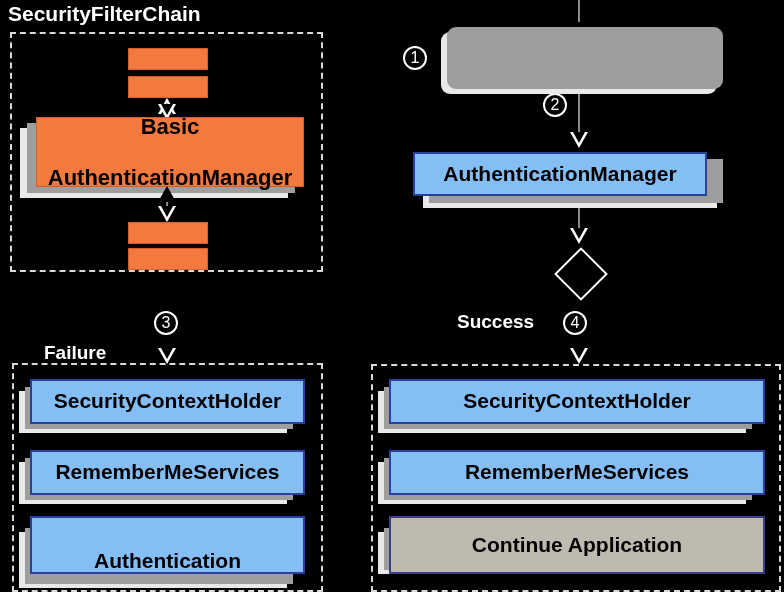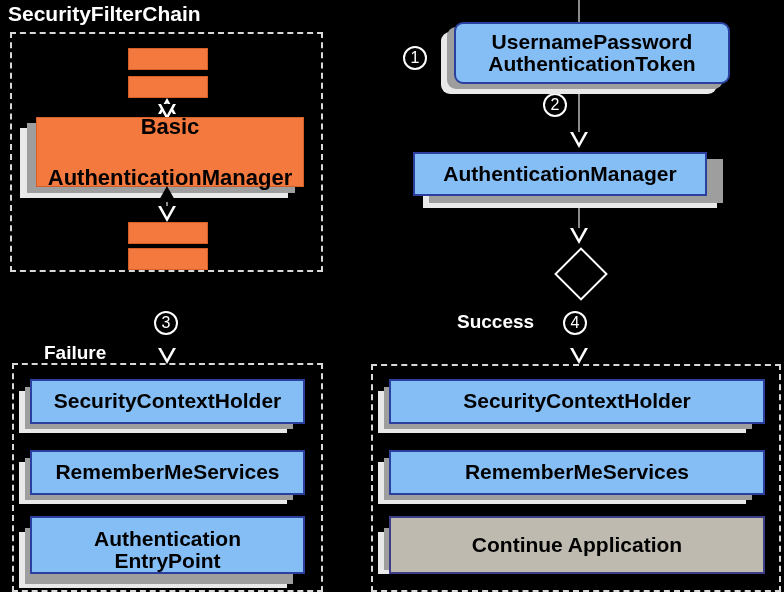--- a/index.html
+++ b/index.html
@@ -185,24 +185,20 @@
 
   <div class="node node-orange-bar" style="left:128px; top:248px; width:80px; height:22px;"></div>
 
   <div class="vline" style="left:578px; top:0px; height:22px;"></div>
 
   <div class="step-circle" style="left:403px; top:46px;">1</div>
 
   <div class="shadow-back" style="left:441px; top:32px; width:276px; height:62px; border-radius:9px;"></div>
   <div class="shadow-front" style="left:447px; top:27px; width:276px; height:62px; border-radius:9px;"></div>
 
-  <div class="node node-blue rounded" style="left:454px; top:22px; width:276px; height:62px; flex-direction:column;">
-    <span>UsernamePassword</span>
-    <span>AuthenticationToken</span>
-  </div>
 
   <div class="vline" style="left:578px; top:84px; height:62px;"></div>
   <div class="step-circle" style="left:543px; top:93px;">2</div>
   <div class="arrow-open-down" style="left:570px; top:132px;"></div>
 
   <div class="shadow-back" style="left:423px; top:164px; width:294px; height:44px;"></div>
   <div class="shadow-front" style="left:429px; top:159px; width:294px; height:44px;"></div>
 
   <div class="node node-blue" style="left:413px; top:152px; width:294px; height:44px;">
     <span>AuthenticationManager</span>
@@ -235,21 +231,20 @@
   <div class="shadow-back" style="left:19px; top:462px; width:268px; height:42px;"></div>
   <div class="shadow-front" style="left:25px; top:458px; width:268px; height:42px;"></div>
   <div class="node node-blue" style="left:30px; top:450px; width:275px; height:45px;">
     <span>RememberMeServices</span>
   </div>
 
   <div class="shadow-back" style="left:19px; top:532px; width:268px; height:56px;"></div>
   <div class="shadow-front" style="left:25px; top:528px; width:268px; height:56px;"></div>
   <div class="node node-blue" style="left:30px; top:516px; width:275px; height:58px; flex-direction:column;justify-content:flex-end;">
     <span>Authentication</span>
-    <span>EntryPoint</span>
   </div>
 
   <div class="dashed-group" style="left:371px; top:364px; width:410px; height:228px;"></div>
 
   <div class="shadow-back" style="left:378px; top:391px; width:368px; height:42px;"></div>
   <div class="shadow-front" style="left:384px; top:387px; width:368px; height:42px;"></div>
   <div class="node node-blue" style="left:389px; top:379px; width:376px; height:45px;">
     <span>SecurityContextHolder</span>
   </div>
 

